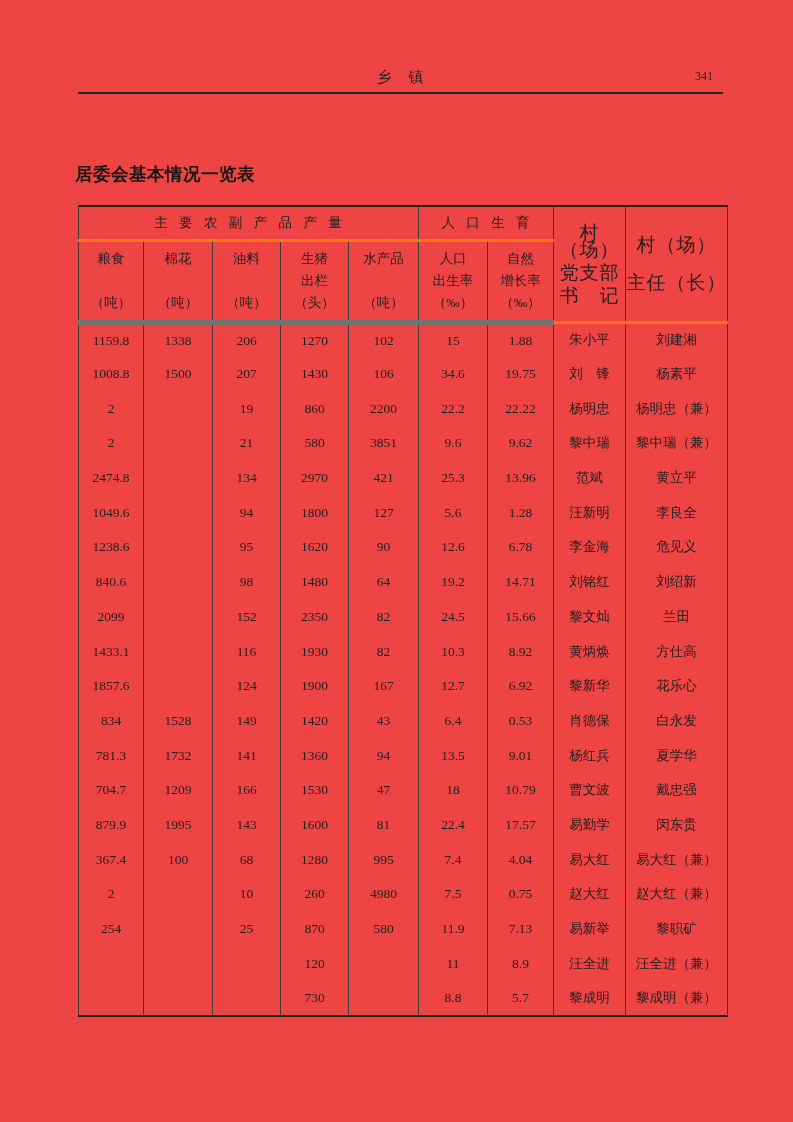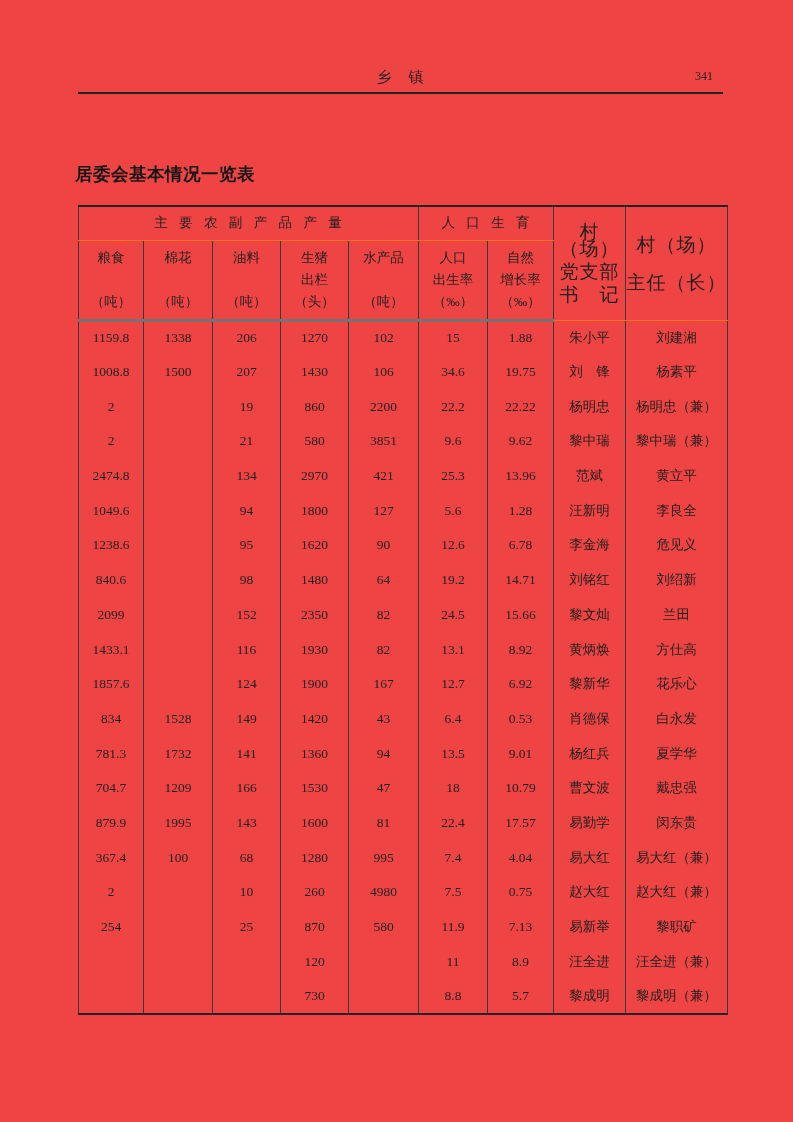--- a/index.html
+++ b/index.html
@@ -38,26 +38,26 @@
     width:649px;
     border-collapse:collapse; table-layout:fixed;
     border-top:2.5px solid #242424;
     border-bottom:2.5px solid #242424;
     border-left:1px solid #3a3a3a;
     border-right:1px solid #3a3a3a;
     font-size:13.5px; color:#1f1f1f;
   }
   .doc-table th { font-weight:normal; }
   .group-row th {
-    height:34px; border-bottom:1px solid #f97316;
+    height:34px; border-bottom:3px solid #f97316;
     text-align:center; vertical-align:middle;
     word-spacing:6px; letter-spacing:1px; font-size:13.5px;
   }
   .b-right { border-right:1px solid #3a3a3a; }
-  .sub-row th { height:78px; border-bottom:3px solid #737373; vertical-align:middle; }
+  .sub-row th { height:78px; border-bottom:5px solid #737373; vertical-align:middle; }
   .vstack {
     display:flex; flex-direction:column; align-items:center;
     justify-content:space-between; height:78px; padding:9px 0;
     font-size:13.5px; line-height:16px;
   }
   .rowspan-cell { border-bottom:1px solid #3a3a3a; vertical-align:middle; }
   .head-stack {
     display:flex; flex-direction:column; align-items:center;
     justify-content:center; row-gap:6px; line-height:17px; font-size:19px;
   }
@@ -257,21 +257,21 @@
           <td class="v">15.66</td>
           <td class="v">黎文灿</td>
           <td>兰田</td>
         </tr>
         <tr>
           <td class="v">1433.1</td>
           <td class="v"></td>
           <td class="v">116</td>
           <td class="v">1930</td>
           <td class="v">82</td>
-          <td class="v">13.1</td>
+          <td class="v">10.3</td>
           <td class="v">8.92</td>
           <td class="v">黄炳焕</td>
           <td>方仕高</td>
         </tr>
         <tr>
           <td class="v">1857.6</td>
           <td class="v"></td>
           <td class="v">124</td>
           <td class="v">1900</td>
           <td class="v">167</td>

